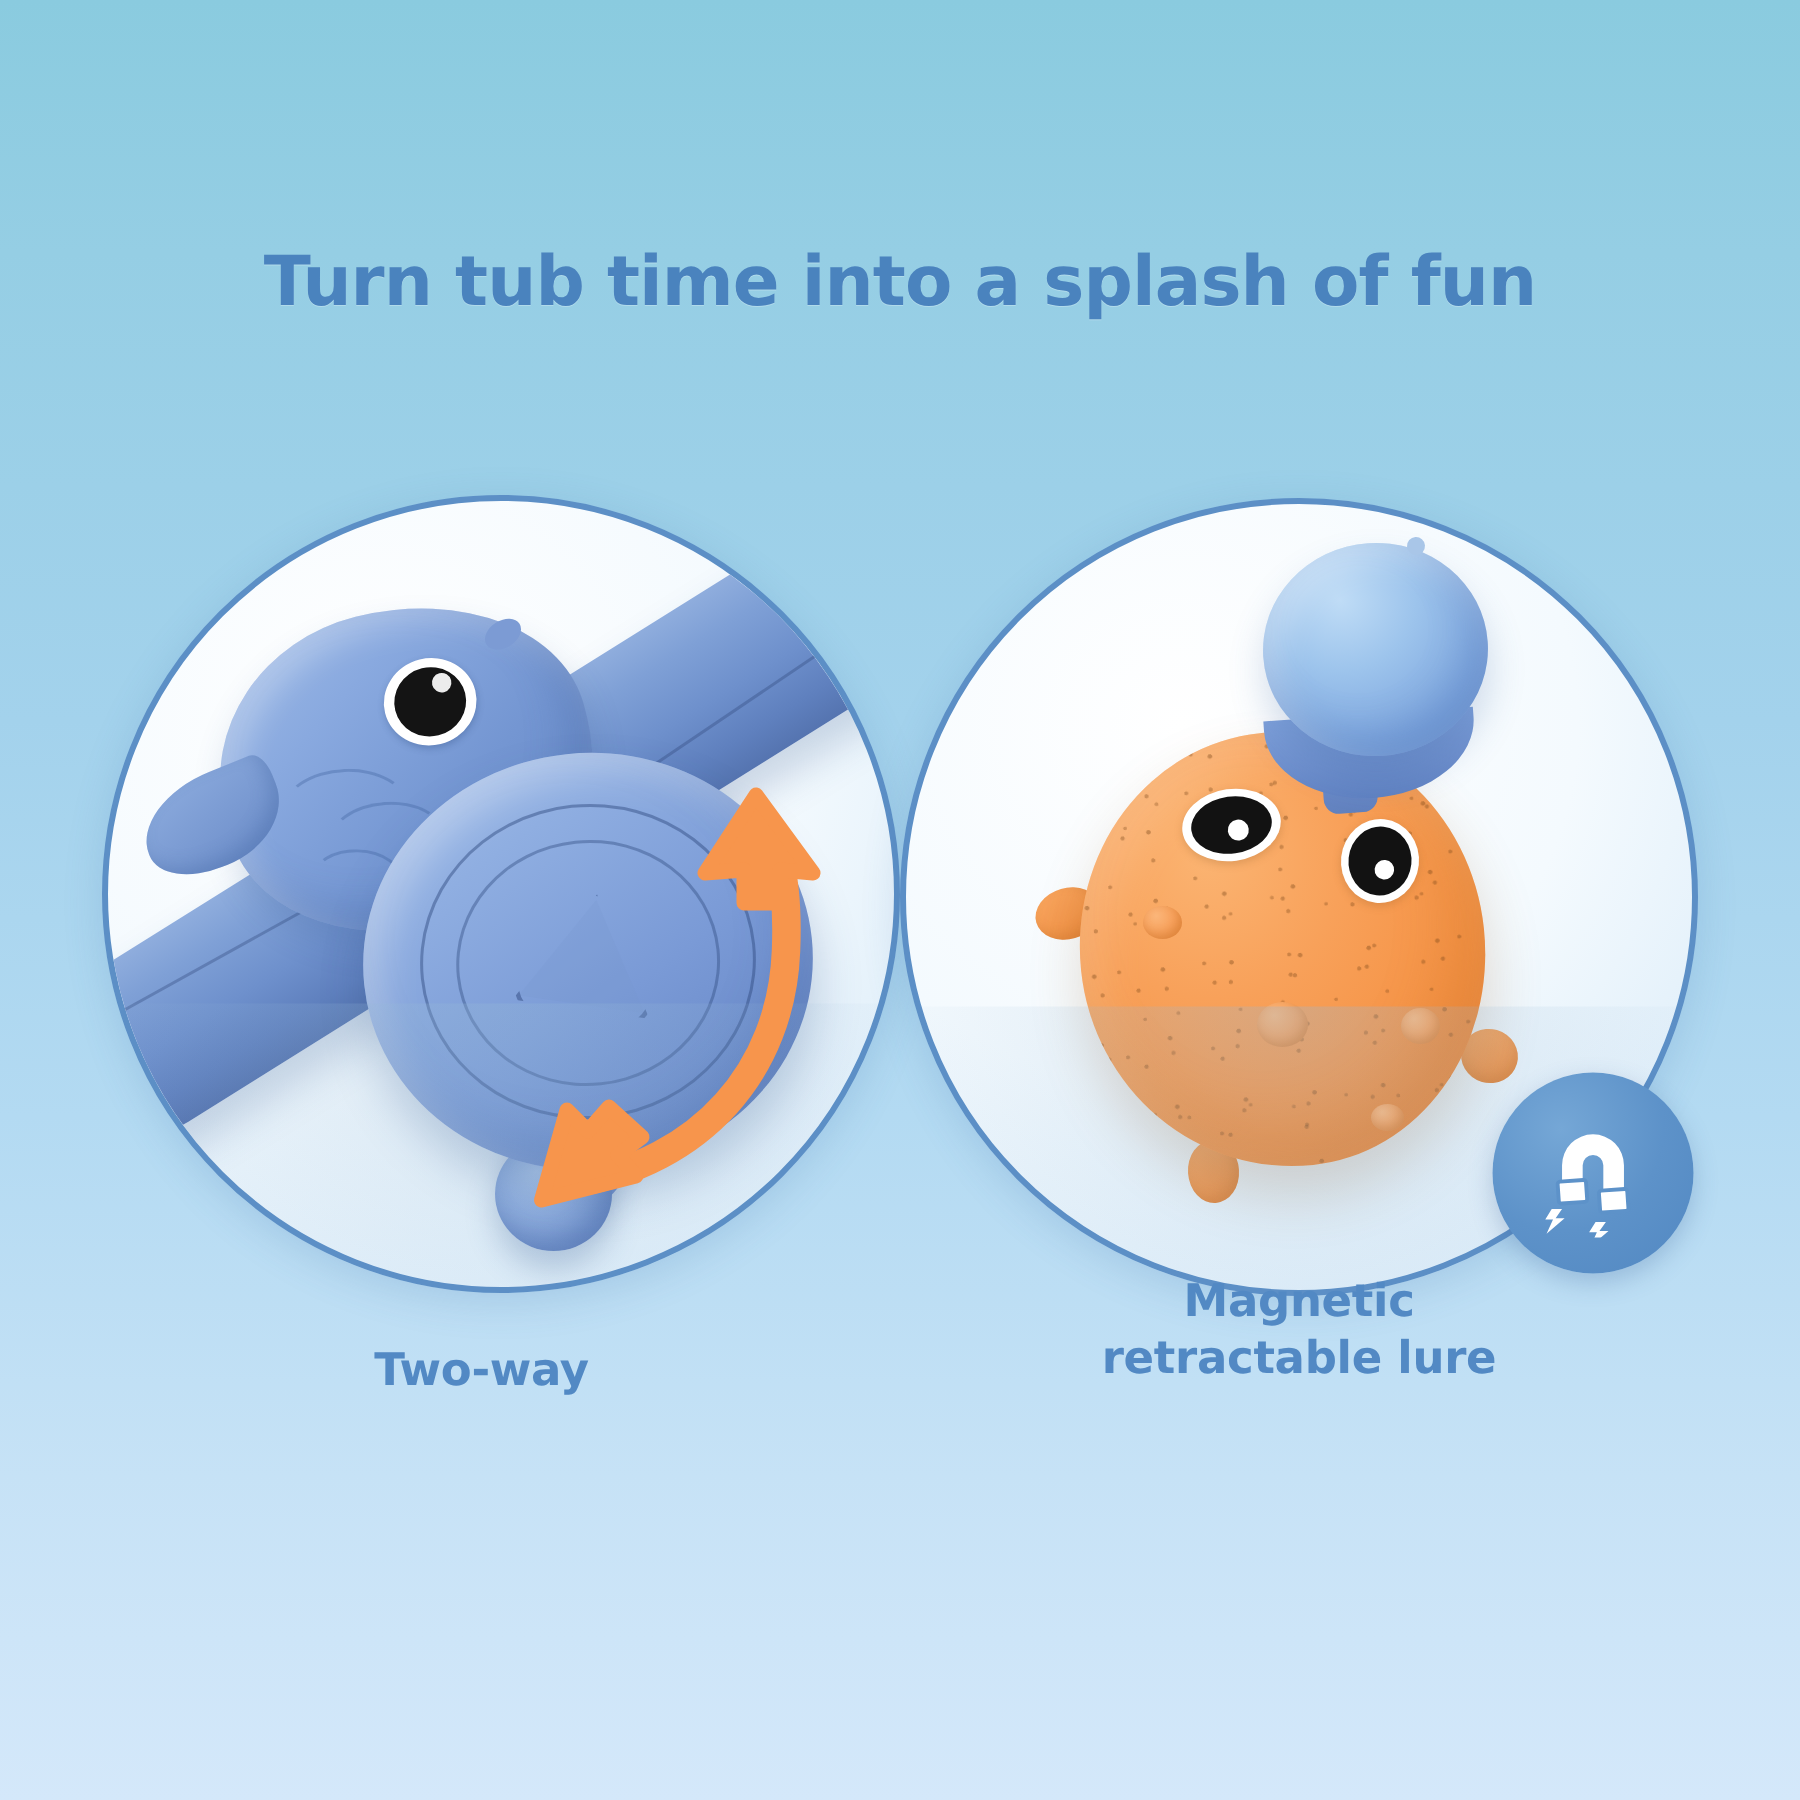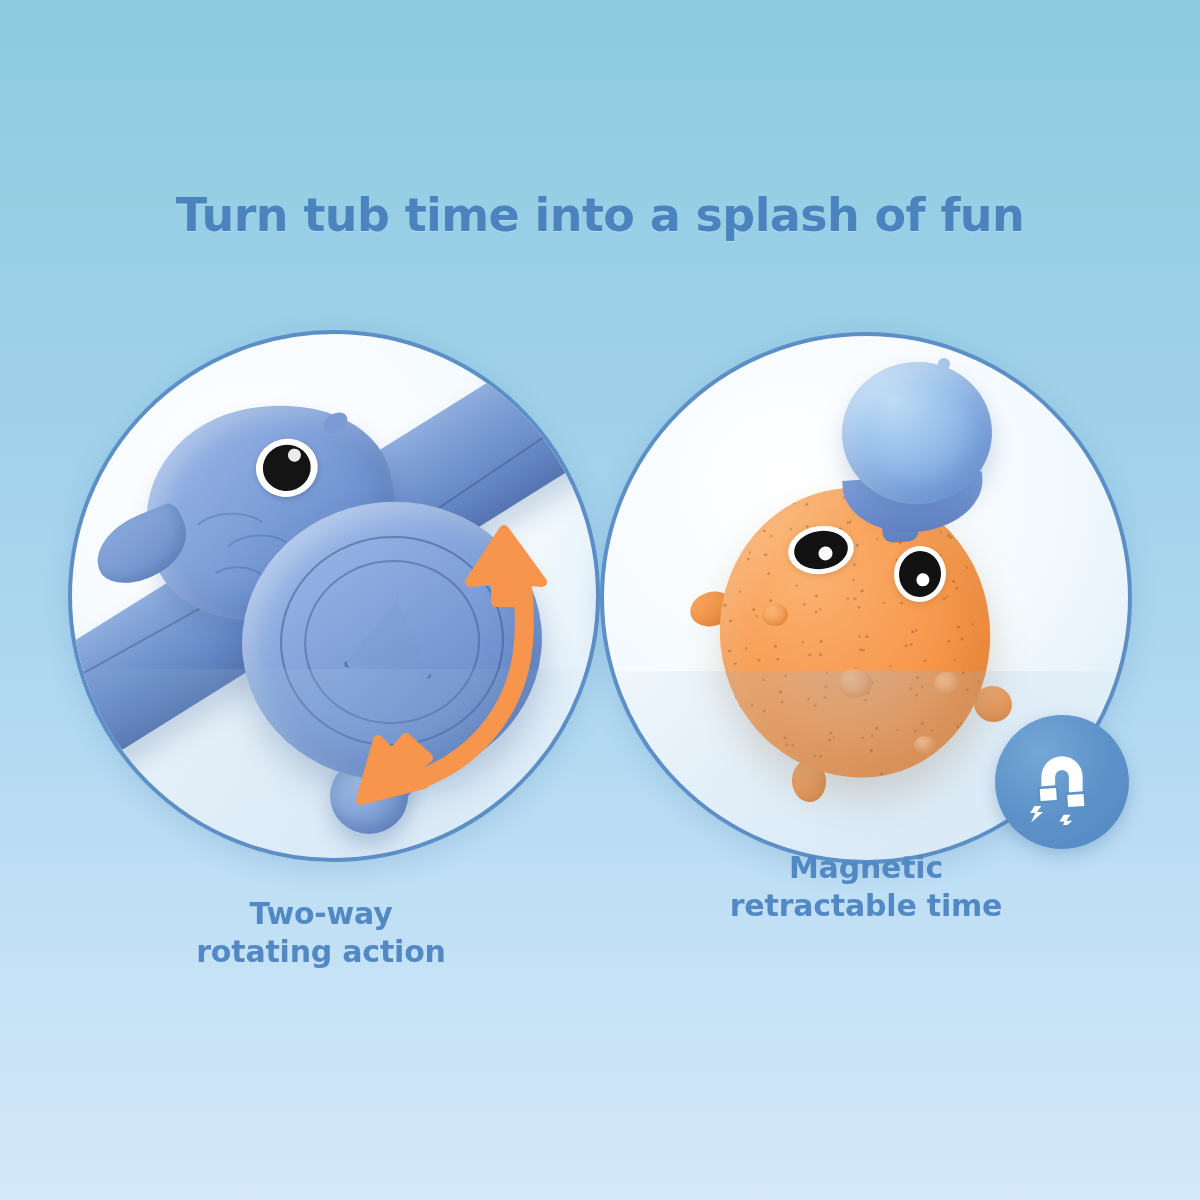--- a/index.html
+++ b/index.html
@@ -29,21 +29,20 @@
     top: 160px;
     left: 0;
     width: 1200px;
     text-align: center;
     font-size: 46px;
     font-weight: 700;
     letter-spacing: -0.6px;
     color: #4A83BE;
     font-family: "DejaVu Sans", sans-serif;
     text-shadow: 0 1px 0 rgba(255,255,255,0.25);
-    margin-top: 28px;
   }
 
   
   .panel {
     position: absolute;
     width: 532px;
     height: 532px;
   }
   .panel-left  { left: 68px;  top: 330px; }
   .panel-right { left: 600px; top: 332px; }
@@ -445,21 +444,20 @@
 
       <path d="M 432 196 L 398 248 L 424 246 L 424 268 L 448 268 L 448 246 L 470 248 Z" fill="#F7954C" stroke="#F7954C" stroke-width="10" stroke-linejoin="round"></path>
 
       <path d="M 289 466 L 352 450 L 340 436 L 356 424 L 334 404 L 320 420 L 306 406 Z" fill="#F7954C" stroke="#F7954C" stroke-width="10" stroke-linejoin="round"></path>
     </svg>
   </div>
 </div>
 
 <div class="caption caption-left">
   <span>Two-way</span>
-  <span class="l2">rotating action</span>
 </div>
 
 <div class="panel panel-right">
   <div class="photo-circle">
 
     <div class="puffer-scene">
 
       <div class="puffer-fin fin-l"></div>
       <div class="puffer-fin fin-r"></div>
       <div class="puffer-fin fin-b"></div>
@@ -503,14 +501,14 @@
       <rect x="55" y="63" width="22" height="17" rx="2" fill="#FFFFFF" stroke="#5D92C9" stroke-width="3" transform="rotate(-4 66 71)"></rect>
 
       <path d="M 18 78 L 26 78 L 21 85 L 28 85 L 14 97 L 19 86 L 13 86 Z" fill="#FFFFFF"></path>
       <path d="M 52 88 L 60 88 L 55 95 L 62 95 L 48 107 L 53 96 L 47 96 Z" fill="#FFFFFF"></path>
     </svg>
   </div>
 </div>
 
 <div class="caption caption-right">
   <span>Magnetic</span>
-  <span class="l2">retractable time</span>
+  <span class="l2">retractable lure</span>
 </div>
 
 </body></html>

